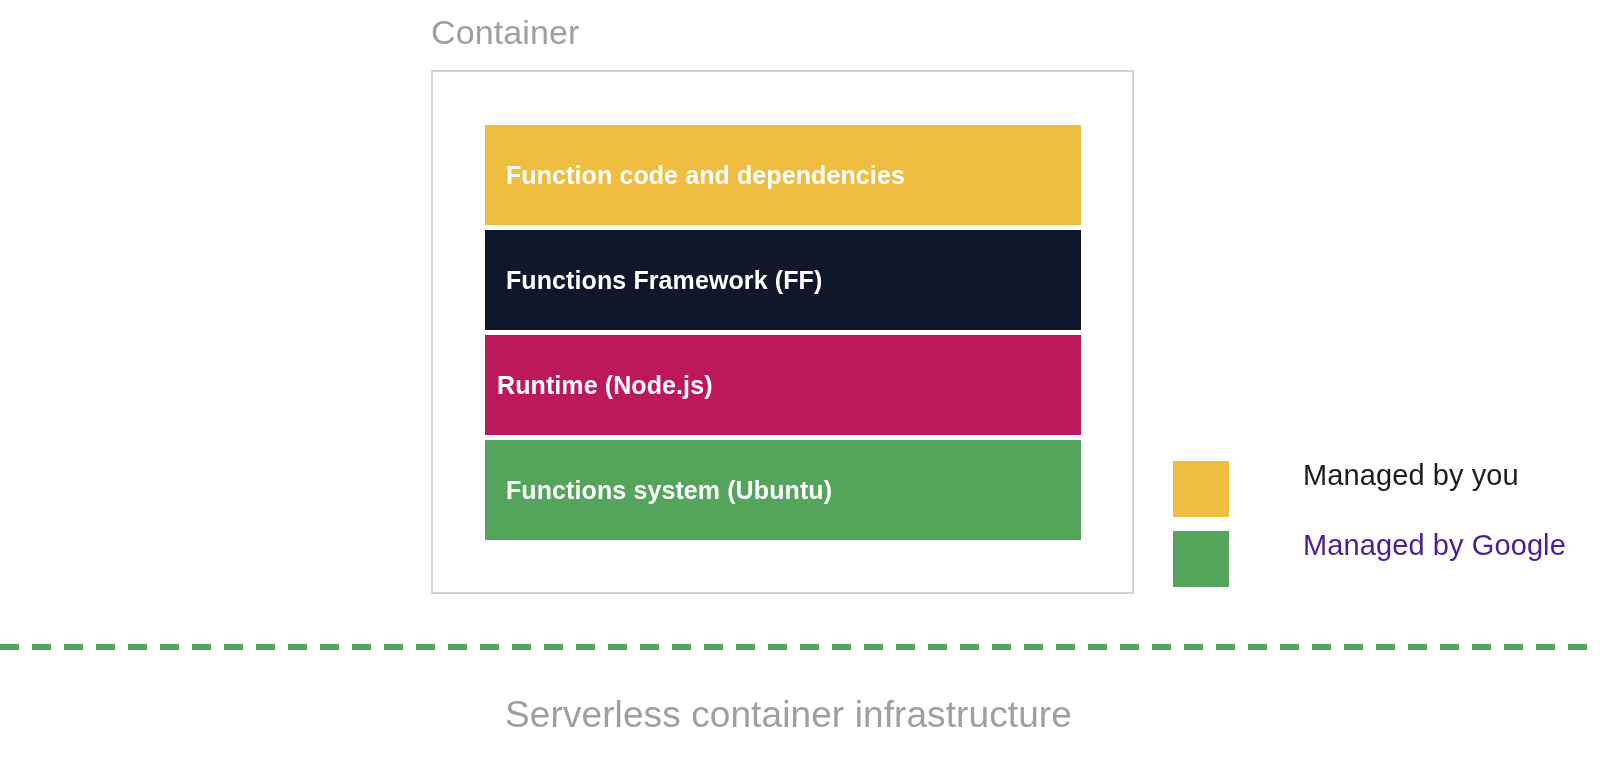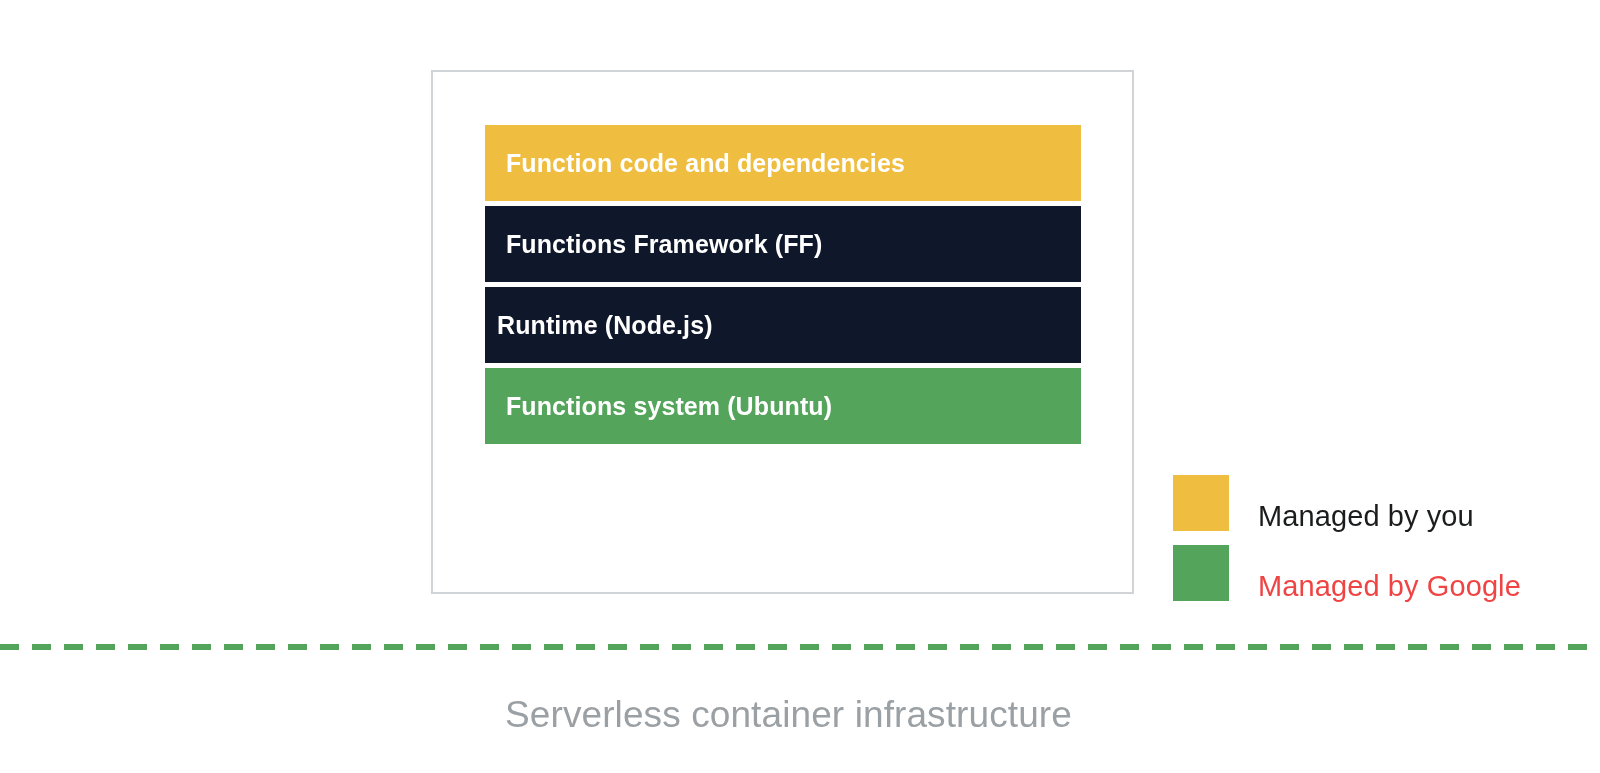--- a/index.html
+++ b/index.html
@@ -48,21 +48,21 @@
   
   .layer-stack {
     position: absolute;
     left: 485px;
     top: 125px;
     width: 596px;
   }
   .layer-bar {
     position: relative;
     width: 596px;
-    height: 76px;
+    height: 100px;
     margin-bottom: 5px;
     display: flex;
     align-items: center;
     box-sizing: border-box;
     padding-left: 21px;
   }
   .layer-bar:last-child { margin-bottom: 0; }
   .layer-label {
     color: #ffffff;
     font-size: 25px;
@@ -73,22 +73,23 @@
   }
 
   
   .legend {
     position: absolute;
     left: 1173px;
     top: 461px;
   }
   .legend-row {
     display: flex;
-    align-items: flex-end;
+    align-items: flex-start;
     height: 70px;
+    gap: 45px;
   }
   .legend-swatch {
     width: 56px;
     height: 56px;
     flex: 0 0 auto;
   }
   .legend-label {
     margin-left: 29px;
     font-size: 29px;
     color: #1b1c1d;
@@ -120,53 +121,54 @@
     font-weight: 400;
     letter-spacing: 0.1px;
     white-space: nowrap;
   }
 </style>
 </head>
 <body>
 
 <div id="canvas">
 
+  <div class="container-title" style="color: rgb(154, 160, 164);">Container</div>
 
   <div class="container-box" style="border-color: rgb(208, 212, 215);"></div>
 
   <div class="layer-stack">
 
     <div class="layer-bar" style="background: rgb(239, 189, 63);">
       <span class="layer-label">Function code and dependencies</span>
     </div>
 
     <div class="layer-bar" style="background: #0f172a;">
       <span class="layer-label">Functions Framework (FF)</span>
     </div>
 
-    <div class="layer-bar" style="background: #0f172a; padding-left: 12px;">
+    <div class="layer-bar" style="background: #be185d; padding-left: 12px;">
       <span class="layer-label">Runtime (Node.js)</span>
     </div>
 
     <div class="layer-bar" style="background: rgb(84, 164, 92);">
       <span class="layer-label">Functions system (Ubuntu)</span>
     </div>
 
   </div>
 
   <div class="legend">
 
     <div class="legend-row">
       <span class="legend-swatch" style="background: rgb(239, 189, 63);"></span>
       <span class="legend-label" style="color: rgb(27, 28, 29);">Managed by you</span>
     </div>
 
     <div class="legend-row">
       <span class="legend-swatch" style="background: rgb(84, 164, 92);"></span>
-      <span class="legend-label" style="color: #ef4444;">Managed by Google</span>
+      <span class="legend-label" style="color: #4c1d95;">Managed by Google</span>
     </div>
 
   </div>
 
   <div class="dashed-divider">
     <svg width="1600" height="10" viewBox="0 0 1600 10" xmlns="http://www.w3.org/2000/svg">
       <line id="divider-line" x1="0" y1="5" x2="1600" y2="5" stroke="#54a45c" stroke-width="6" stroke-dasharray="19 13"></line>
     </svg>
   </div>
 

